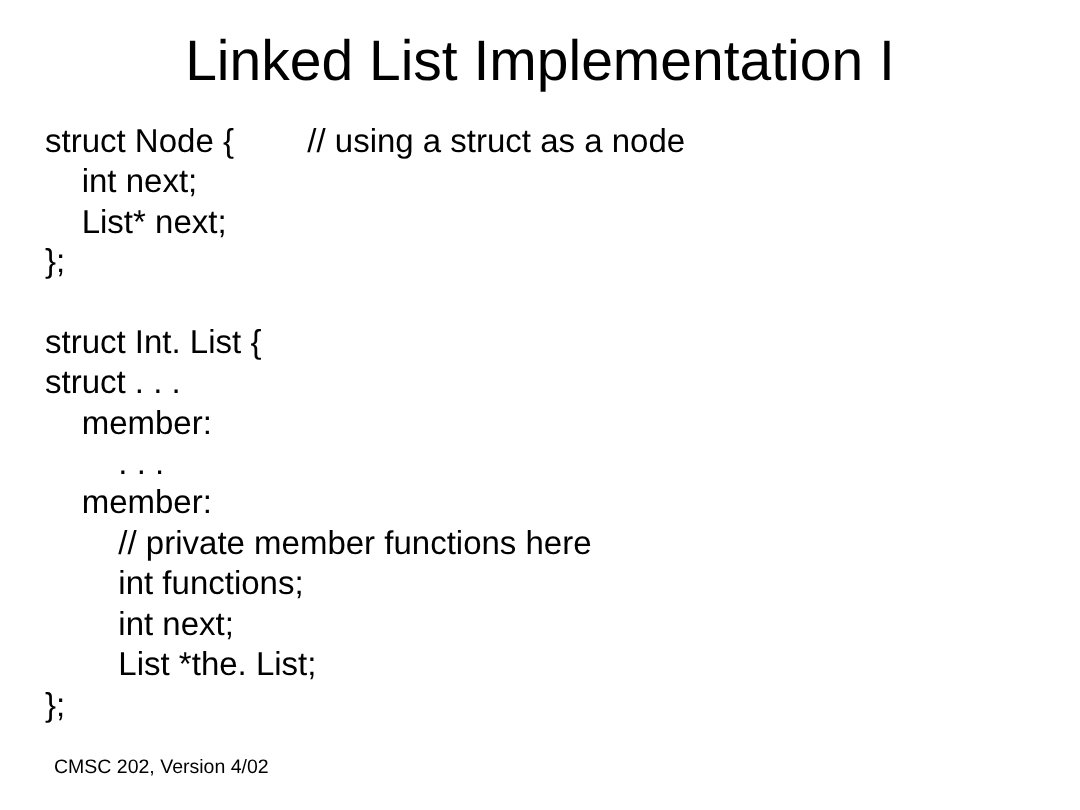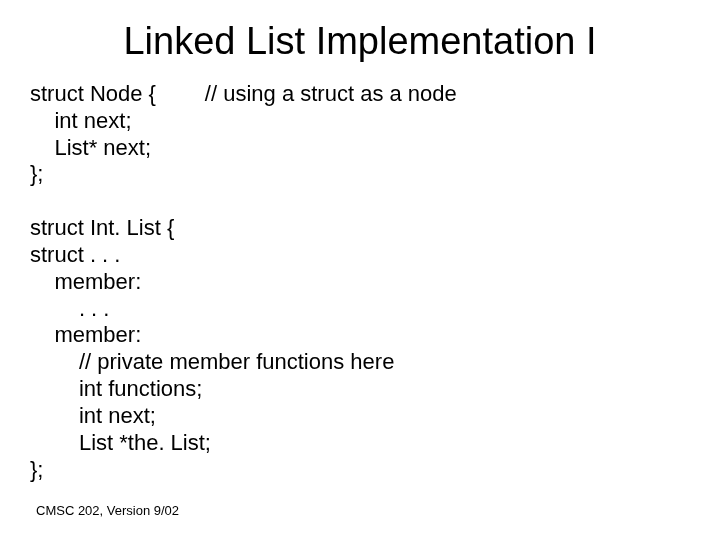--- a/index.html
+++ b/index.html
@@ -53,14 +53,14 @@
 <span>struct . . .</span>
 <span>    member:</span>
 <span>        . . .</span>
 <span>    member:</span>
 <span>        // private member functions here</span>
 <span>        int functions;</span>
 <span>        int next;</span>
 <span>        List *the. List;</span>
 <span>};</span></div>
 
-  <div class="footer">CMSC 202, Version 9/02</div>
+  <div class="footer">CMSC 202, Version 4/02</div>
 </div>
 
 </body></html>

